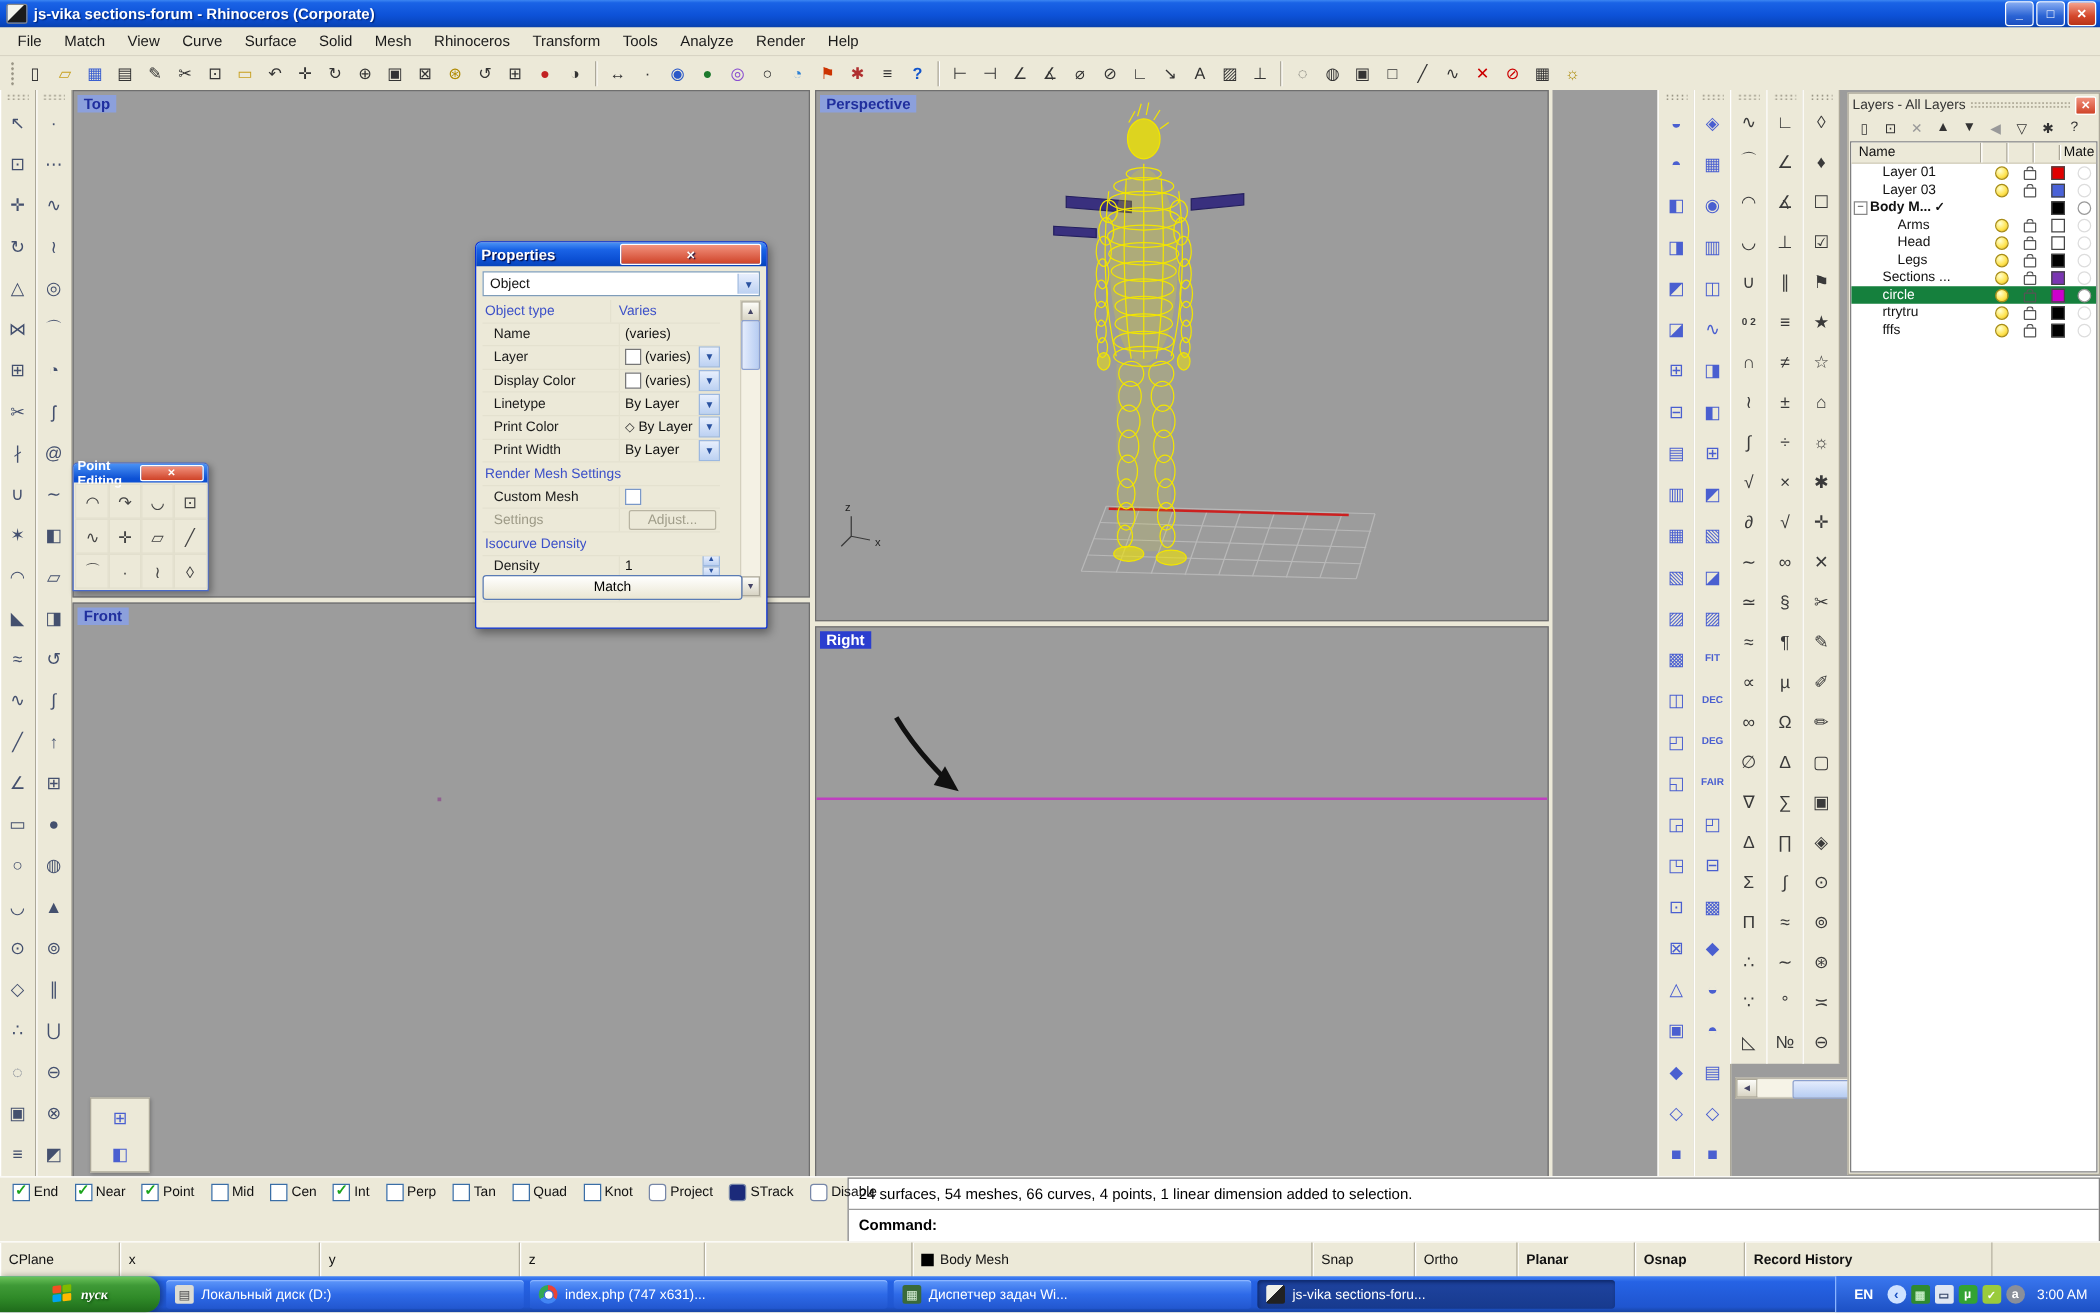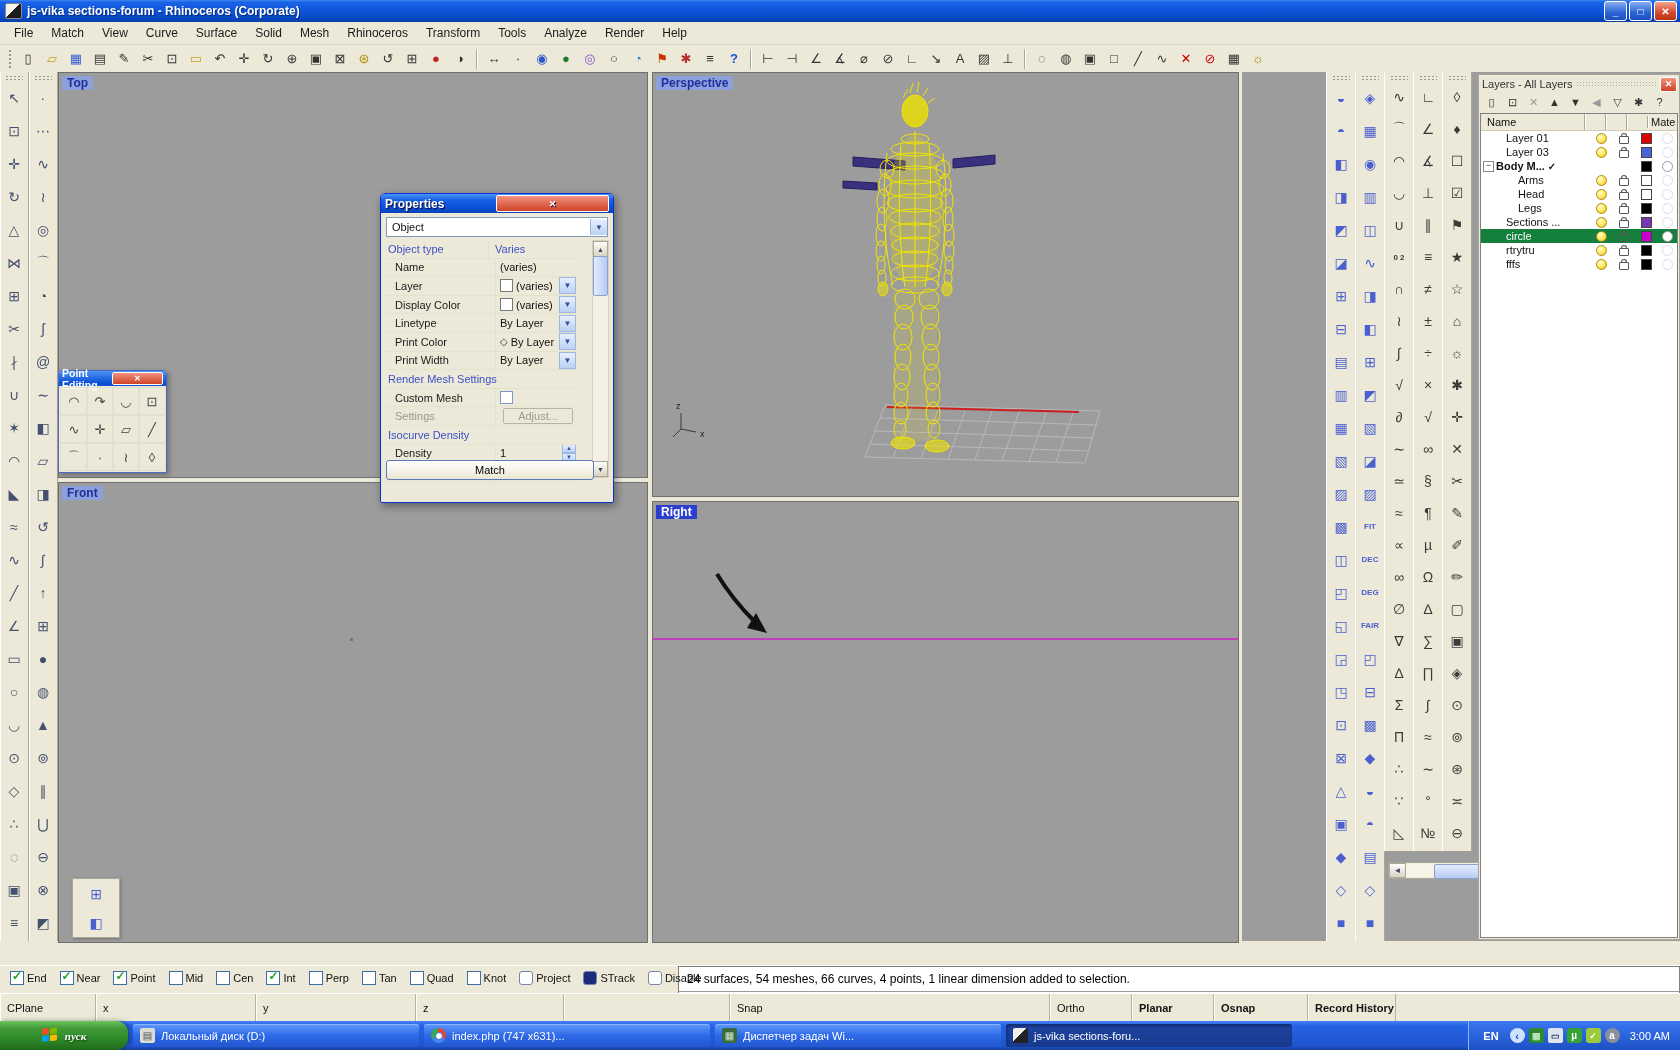--- a/index.html
+++ b/index.html
@@ -119,21 +119,21 @@
   .ps-thumb{position:absolute;left:0;top:15px;width:13px;height:38px;background:linear-gradient(90deg,#e4ecfd,#b6ccf2);border:1px solid #8ba0d0;border-radius:2px;}
   .match-btn{position:absolute;left:5px;bottom:22px;width:206px;height:18px;border:1px solid #5a7bb5;border-radius:3px;background:linear-gradient(#ffffff,#eae6d2);font-size:11px;display:flex;align-items:center;justify-content:center;color:#000;text-align:center;}
   
   .ptedit{position:absolute;left:58px;top:298px;width:107px;background:#ece9d8;border:1px solid #4868c8;border-radius:4px 4px 0 0;box-shadow:2px 2px 5px rgba(0,0,0,.3);z-index:9;}
   .pe-title{height:15px;border-radius:3px 3px 0 0;background:linear-gradient(180deg,#4a92f4,#0c50d4 80%);display:flex;align-items:center;padding:0 3px;color:#fff;font-weight:bold;font-size:10.5px;}
   .pe-title span{flex:1;}
   .pe-title .xbtn{width:13px;height:11px;font-size:8px;}
   .pe-grid{display:grid;grid-template-columns:repeat(4,26px);padding:1px;}
   .pe-btn{width:26px;height:26px;display:flex;align-items:center;justify-content:center;font-size:13px;color:#444;border:1px solid #e2dfcd;}
   
-  .bottombar{position:absolute;top:941px;left:0;width:1680px;height:52px;display:flex;background:#ece9d8;border-top:1px solid #fff;margin-top:24px;}
+  .bottombar{position:absolute;top:941px;left:0;width:1680px;height:52px;display:flex;background:#ece9d8;border-top:1px solid #fff;}
   .osnap-panel{width:678px;position:relative;}
   .osnap-row{height:24px;display:flex;align-items:center;padding-left:10px;}
   .osnap-row .rpt{display:flex;align-items:center;gap:13px;}
   .osnap-item{display:flex;align-items:center;gap:3px;font-size:11px;color:#111;}
   .oscb{width:12px;height:12px;border:1px solid #3a6ea5;background:#fff;position:relative;flex:0 0 auto;}
   .oscb.on::after{content:"✓";position:absolute;left:1px;top:-3px;font-size:12px;font-weight:bold;color:#1ca41c;}
   .osnap-item.rnd .oscb{border-radius:3px;border-color:#7787a8;}
   .oscb.fill{background:#1b2a7a;border-color:#131f5e;}
   .cmd-panel{flex:1;background:#fff;border:1px solid #808080;font-size:12px;color:#000;}
   .cmd-hist{height:24px;display:flex;align-items:center;padding-left:8px;border-bottom:1px solid #9a9a9a;white-space:nowrap;}
@@ -1518,20 +1518,24 @@
       </div>
         <div class="sfield">
 
         <span>z</span>
       </div>
         <div class="sfield">
 
         <span></span>
       </div>
         <div class="sfield">
+        <span class="ssw show"></span>
+        <span>Body Mesh</span>
+      </div>
+        <div class="sfield">
 
         <span>Snap</span>
       </div>
         <div class="sfield">
 
         <span>Ortho</span>
       </div>
         <div class="sfield b">
 
         <span>Planar</span>

